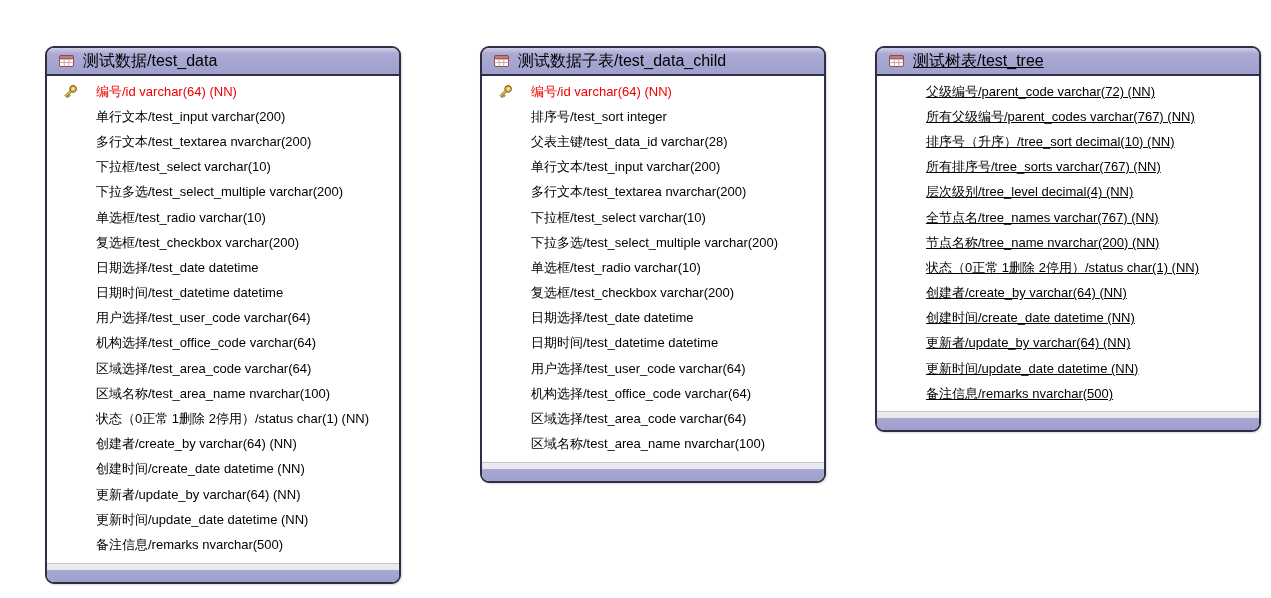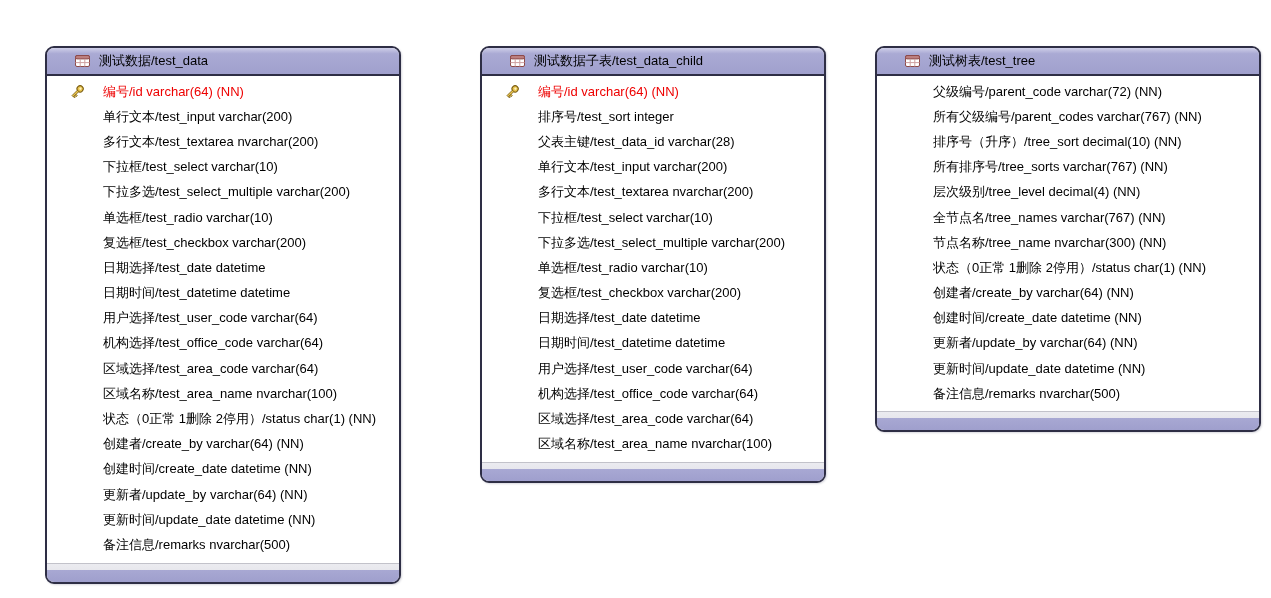--- a/index.html
+++ b/index.html
@@ -21,33 +21,33 @@
     border-radius: 9px;
     background: #ffffff;
     box-shadow: 1px 1px 2px rgba(40,40,70,0.18);
     overflow: hidden;
   }
   .entity-header {
     height: 26px;
     display: flex;
     align-items: center;
     gap: 9px;
-    padding-left: 28px;
+    padding-left: 12px;
     background: linear-gradient(180deg, #cfcfe8 0%, #aaaad4 22%, #a0a0cd 100%);
     border-bottom: 2px solid #2e2e45;
-    font-size: 13px;
+    font-size: 16px;
     color: #000000;
     white-space: nowrap;
   }
   .entity-header .tbl-ic {
     display: inline-flex;
     flex: 0 0 auto;
   }
   .entity-body {
-    padding: 3px 0 5px 15px;
+    padding: 3px 0 5px 8px;
     background: #ffffff;
   }
   .field-row {
     position: relative;
     height: 25.2px;
     display: flex;
     align-items: center;
     padding-left: 41px;
     font-size: 13px;
     color: #000000;
@@ -229,21 +229,21 @@
         <div class="field-row">
           <span class="field-text">区域选择/test_area_code varchar(64)</span>
         </div>
         <div class="field-row">
           <span class="field-text">区域名称/test_area_name nvarchar(100)</span>
         </div>
       </div>
     <div class="entity-footer"></div>
   </section>
 
-  <section class="entity" style="left:875px; top:46px; width:382px;">
+  <section class="entity" style="left:875px; top:46px; width:382px;text-decoration:underline;">
     <div class="entity-header">
       <span class="tbl-ic">
         <svg width="15" height="12" viewBox="0 0 15 12">
           <rect x="0.5" y="0.5" width="14" height="11" rx="1.5" fill="#ffffff" stroke="#8c4a4a"></rect>
           <rect x="0.5" y="0.5" width="14" height="3.4" rx="1.5" fill="#bc7f7f" stroke="#8c4a4a"></rect>
           <line x1="5.2" y1="3.9" x2="5.2" y2="11.5" stroke="#cfa0a0" stroke-width="1"></line>
           <line x1="9.8" y1="3.9" x2="9.8" y2="11.5" stroke="#cfa0a0" stroke-width="1"></line>
           <line x1="0.5" y1="7.6" x2="14.5" y2="7.6" stroke="#cfa0a0" stroke-width="1"></line>
         </svg>
       </span>
@@ -262,21 +262,21 @@
         <div class="field-row">
           <span class="field-text">所有排序号/tree_sorts varchar(767) (NN)</span>
         </div>
         <div class="field-row">
           <span class="field-text">层次级别/tree_level decimal(4) (NN)</span>
         </div>
         <div class="field-row">
           <span class="field-text">全节点名/tree_names varchar(767) (NN)</span>
         </div>
         <div class="field-row">
-          <span class="field-text">节点名称/tree_name nvarchar(300) (NN)</span>
+          <span class="field-text">节点名称/tree_name nvarchar(200) (NN)</span>
         </div>
         <div class="field-row">
           <span class="field-text">状态（0正常 1删除 2停用）/status char(1) (NN)</span>
         </div>
         <div class="field-row">
           <span class="field-text">创建者/create_by varchar(64) (NN)</span>
         </div>
         <div class="field-row">
           <span class="field-text">创建时间/create_date datetime (NN)</span>
         </div>

